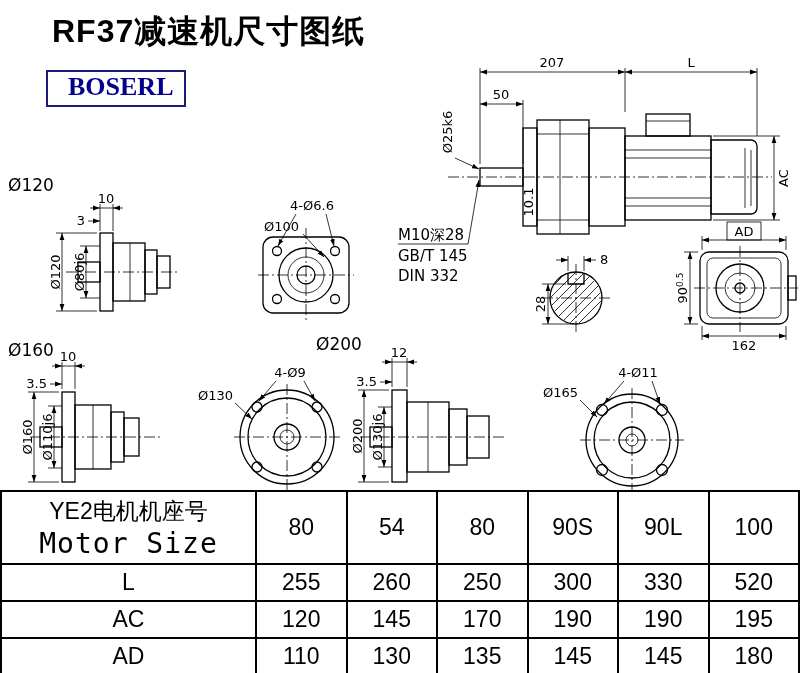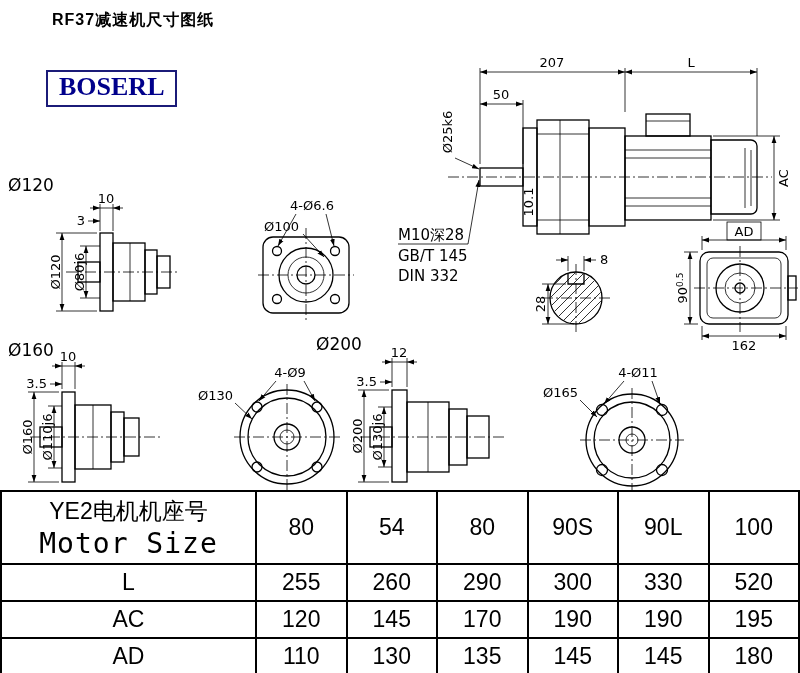--- a/index.html
+++ b/index.html
@@ -1,21 +1,21 @@
 <!DOCTYPE html>
 <html><head>
 <meta charset="utf-8">
 <style>
   html,body{margin:0;padding:0;}
   body{width:800px;height:673px;background:#fff;position:relative;overflow:hidden;
        font-family:"Liberation Sans","DejaVu Sans",sans-serif;color:#000;}
-  #title{position:absolute;left:52px;top:10px;font-size:16px;font-weight:bold;letter-spacing:1px;}
+  #title{position:absolute;left:52px;top:10px;font-size:32px;font-weight:bold;letter-spacing:1px;}
   #brand{position:absolute;left:46px;top:70px;border:2px solid #1b1b78;color:#00008b;
          font-family:"Liberation Serif","DejaVu Serif",serif;font-weight:bold;font-size:26px;
-         padding:0 10px 3px 11px;background:#fff;}
+         padding:0 10px 3px 20px;background:#fff;}
   svg.draw{position:absolute;left:0;top:0;}
   svg.draw text{font-family:"DejaVu Sans","Liberation Sans",sans-serif;font-size:13px;fill:#000;}
   svg.draw text.lab{font-size:17px;}
   svg.draw text.note{font-size:15px;}
   .ln{stroke:#000;stroke-width:1.3;fill:none;}
   .thin{stroke:#000;stroke-width:0.8;fill:none;}
   .cl{stroke:#000;stroke-width:0.8;fill:none;stroke-dasharray:11 3 2 3;}
   table.dims{position:absolute;left:0;top:490px;width:800px;height:183px;
              border-collapse:collapse;table-layout:fixed;border:2px solid #000;}
   table.dims td{border:2px solid #000;text-align:center;vertical-align:middle;
@@ -315,21 +315,21 @@
     <td>54</td>
     <td>80</td>
     <td>90S</td>
     <td>90L</td>
     <td>100</td>
   </tr>
   <tr style="height:37px">
     <td>L</td>
     <td>255</td>
     <td>260</td>
-    <td>290</td>
+    <td>250</td>
     <td>300</td>
     <td>330</td>
     <td>520</td>
   </tr>
   <tr style="height:37px">
     <td>AC</td>
     <td>120</td>
     <td>145</td>
     <td>170</td>
     <td>190</td>

